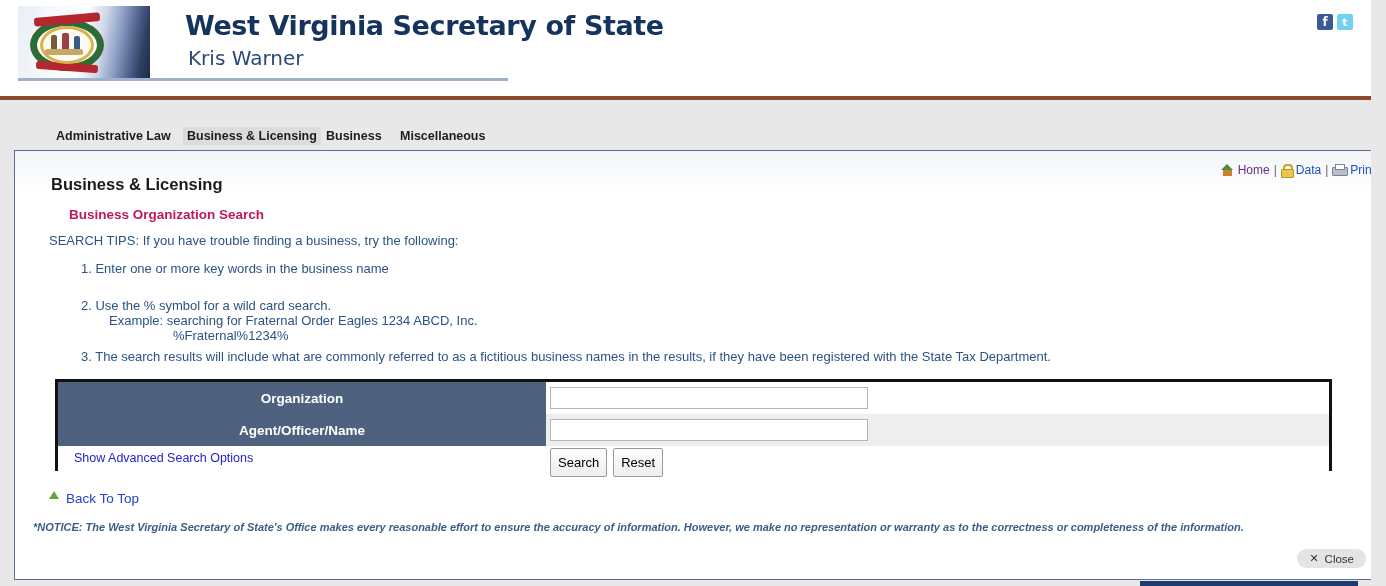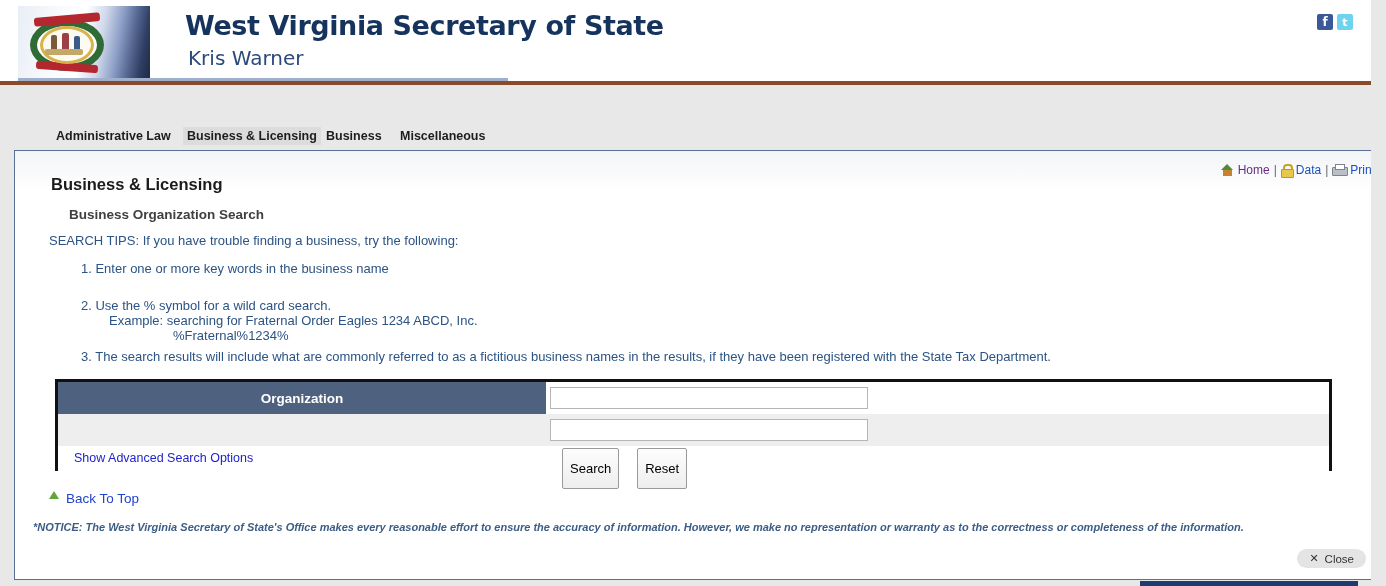--- a/index.html
+++ b/index.html
@@ -17,21 +17,21 @@
     width: 1386px;
     height: 586px;
     background: #e8e8e8;
   }
 
   
   .banner {
     position: absolute;
     left: 0; top: 0;
     width: 1371px;
-    height: 85px;
+    height: 100px;
     background: #ffffff;
     border-bottom: 4px solid #8a4b2a;
   }
   .banner-inner {
     position: relative;
     height: 81px;
   }
 
   
   .flag {
@@ -257,21 +257,21 @@
     left: 36px; top: 24px;
     font-size: 16.5px;
     font-weight: bold;
     color: #1b1b1b;
   }
   .h2 {
     position: absolute;
     left: 36px; top: 56px;
     font-size: 13.5px;
     font-weight: bold;
-    color: #404040;
+    color: #be185d;
     padding-left: 18px;
   }
   .tips-intro {
     position: absolute;
     left: 34px; top: 82px;
     font-size: 13px;
     color: #2b5384;
   }
   .tip {
     position: absolute;
@@ -344,23 +344,22 @@
     display: flex;
     gap: 6px;
   }
   .btn {
     font-family: "Liberation Sans", sans-serif;
     font-size: 13px;
     color: #000000;
     background: linear-gradient(180deg,#fdfdfd 0%, #eeeeee 100%);
     border: 1px solid #9a9a9a;
     border-radius: 2px;
-    padding: 12px 7px;
+    padding: 6px 7px;
     cursor: pointer;
-    margin-left: 12px;
   }
 
   
   .backtotop {
     position: absolute;
     left: 34px; top: 340px;
     display: flex;
     gap: 7px;
     font-size: 13.5px;
   }
@@ -481,20 +480,21 @@
     <div class="tip tip2b">Example: searching for Fraternal Order Eagles 1234 ABCD, Inc.</div>
     <div class="tip tip2c">%Fraternal%1234%</div>
     <div class="tip tip3">3. The search results will include what are commonly referred to as a fictitious business names in the results, if they have been registered with the State Tax Department.</div>
 
     <div class="formbox">
       <div class="frow r1">
         <div class="flabel">Organization</div>
         <input class="finput" type="text" placeholder="" value="" style="">
       </div>
       <div class="frow r2">
+        <div class="flabel">Agent/Officer/Name</div>
         <input class="finput" type="text" placeholder="" value="" style="">
       </div>
       <div class="frow r3">
         <a class="advlink" href="#">Show Advanced Search Options</a>
         <div class="btnwrap">
           <button class="btn">Search</button>
           <button class="btn">Reset</button>
         </div>
       </div>
     </div>

